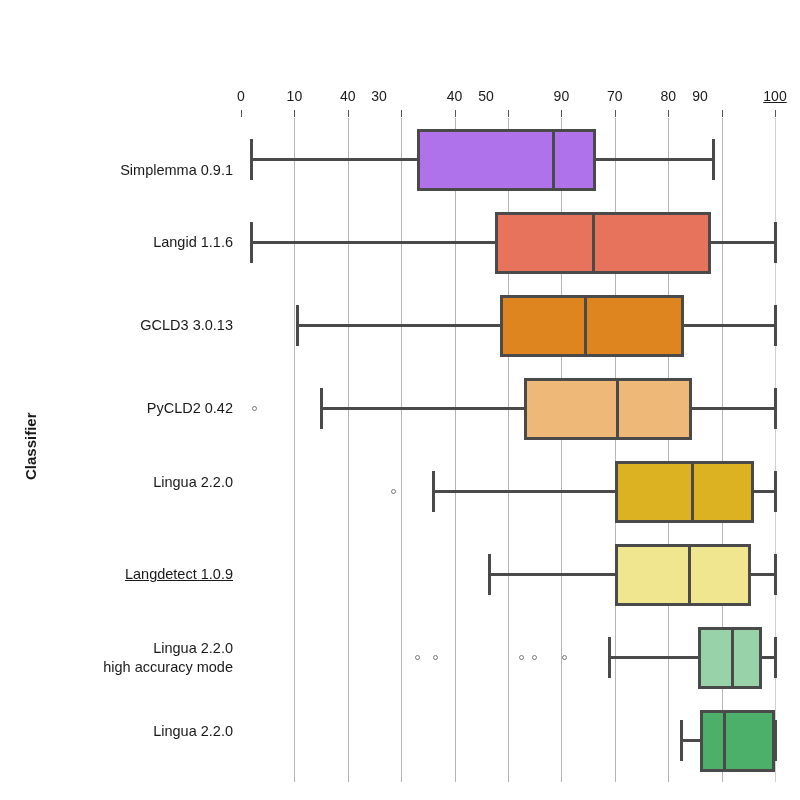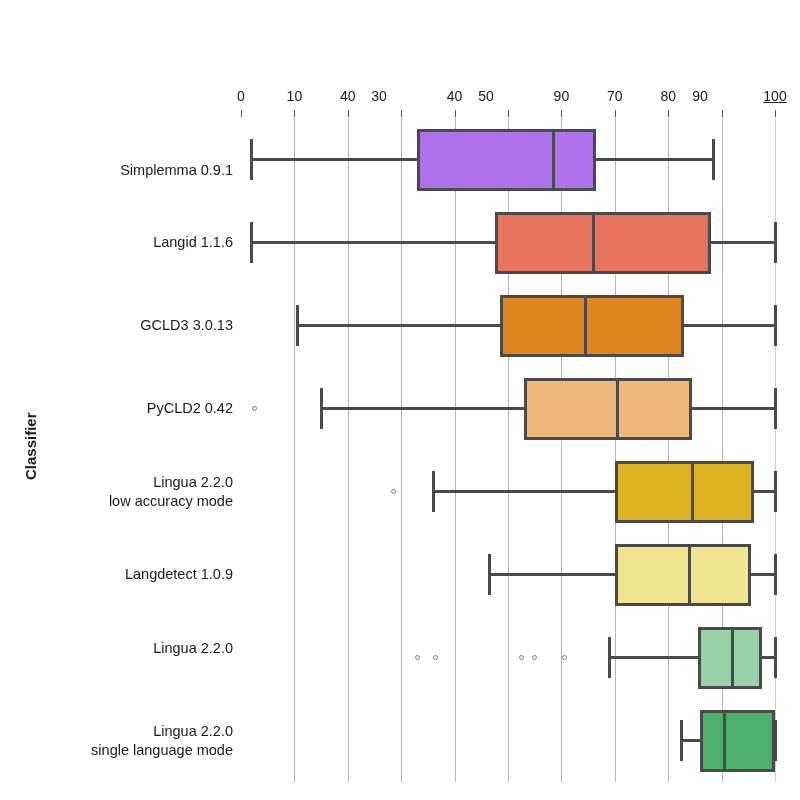--- a/index.html
+++ b/index.html
@@ -101,24 +101,24 @@
       <div class="tick-mark" style="left: 721.6px;"></div>
       <div class="tick-label" style="left: 700px;">90</div>
       <div class="tick-mark" style="left: 775px;"></div>
       <div class="tick-label" style="left: 775px; text-decoration: underline;">100</div>
     </div>
   <div id="ylabels">
       <div class="ylabel" style="left: 5px; width: 228px; top: 150px; margin-top: 11px;"><span>Simplemma 0.9.1</span></div>
       <div class="ylabel" style="left: 5px; width: 228px; top: 233px;"><span>Langid 1.1.6</span></div>
       <div class="ylabel" style="left: 5px; width: 228px; top: 316px;"><span>GCLD3 3.0.13</span></div>
       <div class="ylabel" style="left: 5px; width: 228px; top: 399px;"><span>PyCLD2 0.42</span></div>
-      <div class="ylabel" style="left: 5px; width: 228px; top: 472.5px;"><span>Lingua 2.2.0</span><span class="l2">low accuracy mode</span></div>
-      <div class="ylabel" style="left: 5px; width: 228px; top: 565px;"><span>Langdetect 1.0.9</span></div>
-      <div class="ylabel" style="left: 5px; width: 228px; top: 638.5px;"><span>Lingua 2.2.0</span></div>
-      <div class="ylabel" style="left: 5px; width: 228px; top: 721.5px;"><span>Lingua 2.2.0</span><span class="l2">single language mode</span></div>
+      <div class="ylabel" style="left: 5px; width: 228px; top: 472.5px;"><span>Lingua 2.2.0</span></div>
+      <div class="ylabel" style="left: 5px; width: 228px; top: 565px; text-decoration: underline;"><span>Langdetect 1.0.9</span></div>
+      <div class="ylabel" style="left: 5px; width: 228px; top: 638.5px;"><span>Lingua 2.2.0</span><span class="l2">high accuracy mode</span></div>
+      <div class="ylabel" style="left: 5px; width: 228px; top: 721.5px;"><span>Lingua 2.2.0</span></div>
     </div>
 
   <div id="plot">
     <div id="grid">
         <div class="gridline" style="left: 53.4px;"></div>
         <div class="gridline" style="left: 106.8px;"></div>
         <div class="gridline" style="left: 160.2px;"></div>
         <div class="gridline" style="left: 213.6px;"></div>
         <div class="gridline" style="left: 267px;"></div>
         <div class="gridline" style="left: 320.4px;"></div>

